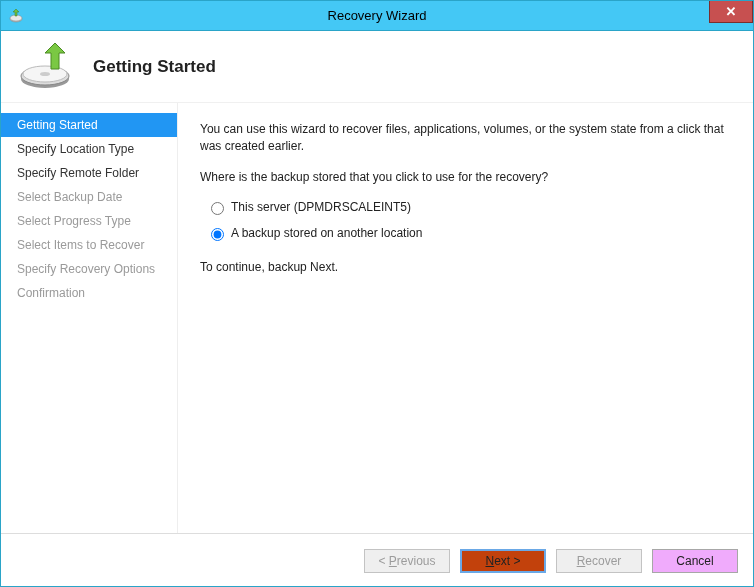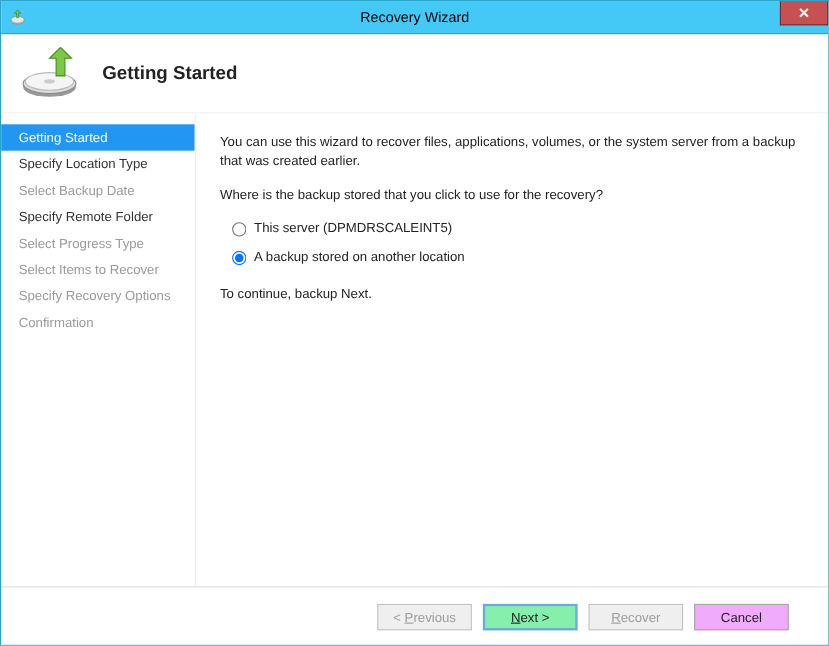--- a/index.html
+++ b/index.html
@@ -108,42 +108,42 @@
     align-items: center;
     margin: 4px 0 10px 6px;
   }
   .radio-row input { margin-right: 7px; }
   .footer {
     height: 54px;
     display: flex;
     justify-content: flex-end;
     align-items: center;
     gap: 10px;
-    padding-right: 36px;
+    padding-right: 15px;
     border-top: 1px solid #ddd;
     background: #fff;
   }
   button.wiz {
     min-width: 86px;
     height: 24px;
     background: #f0abfc;
     border: 1px solid #a7a7a7;
     font-size: 12px;
     color: #222;
     cursor: default;
     font-family: inherit;
   }
   button.wiz:disabled {
     color: #9c9c9c;
     border-color: #c3c3c3;
     background: #efefef;
   }
   button.wiz.default {
     border: 2px solid #6aa8e6;
-    background: #86efac;
+    background: #c2410c;
   }
   .u { text-decoration: underline; }
 </style>
 </head>
 <body>
 
 <div class="titlebar">
   <div class="sys-icon">
     <svg width="16" height="16" viewBox="0 0 16 16">
       <ellipse cx="8" cy="11" rx="6" ry="3" fill="#bbb" stroke="#888" stroke-width="0.5"></ellipse>
@@ -165,30 +165,30 @@
       <path d="M34 26 L34 10 L28 10 L38 0 L48 10 L42 10 L42 26 Z" fill="#7ac843" stroke="#4a8a22" stroke-width="1"></path>
     </svg>
   </div>
   <h1>Getting Started</h1>
 </div>
 
 <div class="body">
   <div class="sidebar" id="sidebar">
       <div class="step selected">Getting Started</div>
       <div class="step">Specify Location Type</div>
+      <div class="step">Specify Remote Folder</div>
       <div class="step disabled">Select Backup Date</div>
-      <div class="step">Specify Remote Folder</div>
       <div class="step disabled">Select Progress Type</div>
       <div class="step disabled">Select Items to Recover</div>
       <div class="step disabled">Specify Recovery Options</div>
       <div class="step disabled">Confirmation</div>
     </div>
 
   <div class="content">
-    <p>You can use this wizard to recover files, applications, volumes, or the system server from a backup that was created earlier.</p>
+    <p>You can use this wizard to recover files, applications, volumes, or the system state from a click that was created earlier.</p>
     <p>Where is the backup stored that you click to use for the recovery?</p>
 
     <div class="radio-row">
       <input type="radio" name="loc" id="r1" style="">
       <label for="r1">This server (DPMDRSCALEINT5)</label>
     </div>
     <div class="radio-row">
       <input type="radio" name="loc" id="r2" checked="" style="">
       <label for="r2">A backup stored on another location</label>
     </div>

